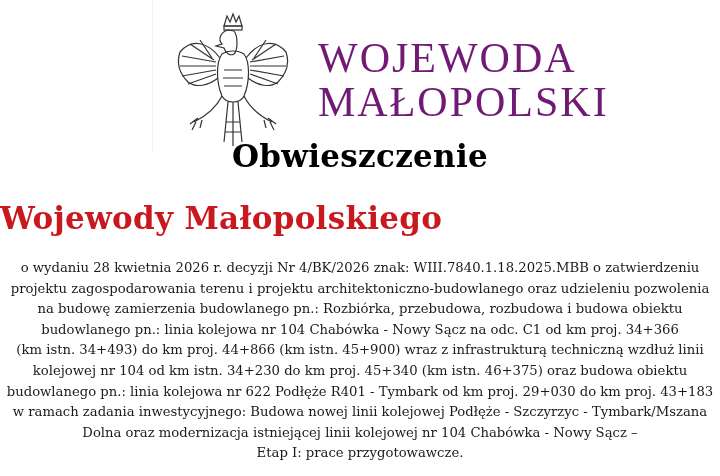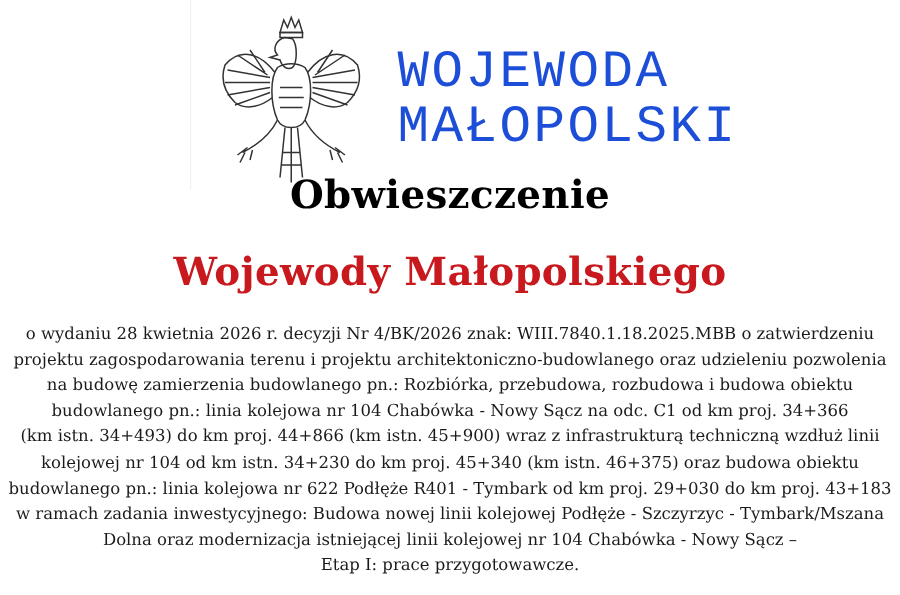--- a/index.html
+++ b/index.html
@@ -1,22 +1,22 @@
 <!DOCTYPE html>
 <html><head>
 <meta charset="utf-8">
 <style>
   html, body { margin:0; padding:0; }
   body { width:720px; height:476px; background:#ffffff; position:relative; overflow:hidden; font-family:"DejaVu Serif", serif; }
   .header-panel { position:absolute; left:152px; top:0; width:418px; height:152px; background:#ffffff; border-left:1px solid #f2f2f2; }
   .emblem { position:absolute; left:172px; top:12px; width:122px; height:138px; }
-  .org-name { position:absolute; left:318px; top:36px; color:#1d4ed8; font-family:Liberation Mono, monospace; font-size:42px; letter-spacing:2px; line-height:44px; }
+  .org-name { position:absolute; left:318px; top:36px; color:#701a75; font-family:Liberation Serif, serif; font-size:42px; letter-spacing:2px; line-height:44px; }
   .org-name div { white-space:nowrap; }
   .title { position:absolute; left:0; width:720px; top:138px; text-align:center; font-family:"DejaVu Serif", serif; font-weight:bold; font-size:31px; color:#000; letter-spacing:0.3px; }
-  .subtitle { position:absolute; left:0; width:720px; top:200px; text-align:center; font-family:"DejaVu Serif", serif; font-weight:bold; font-size:31px; color:#c8191f; letter-spacing:0.3px; }
+  .subtitle { position:absolute; left:0; width:720px; top:200px; text-align:left; font-family:"DejaVu Serif", serif; font-weight:bold; font-size:31px; color:#c8191f; letter-spacing:0.3px; }
   .body-text { position:absolute; left:0; width:720px; top:258px; text-align:center; font-family:"DejaVu Serif", serif; font-size:13.2px; color:#1a1a1a; }
   .body-text div { line-height:20.6px; white-space:nowrap; }
 </style>
 </head>
 <body>
 
 <div class="header-panel"></div>
 
 <svg class="emblem" viewBox="0 0 122 138" fill="none" stroke="#333" stroke-width="1.2">
 

